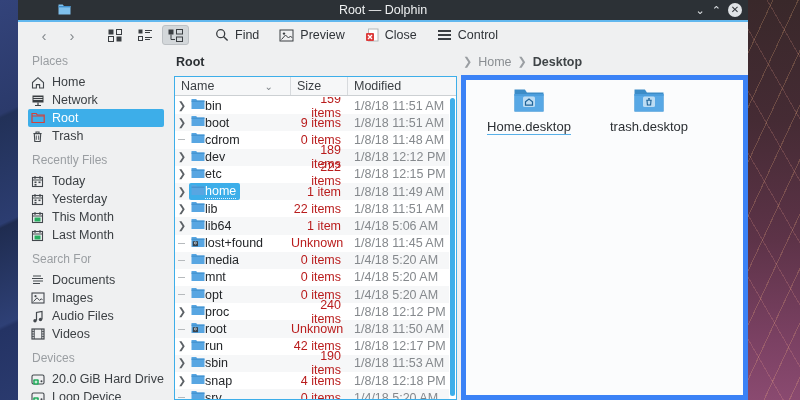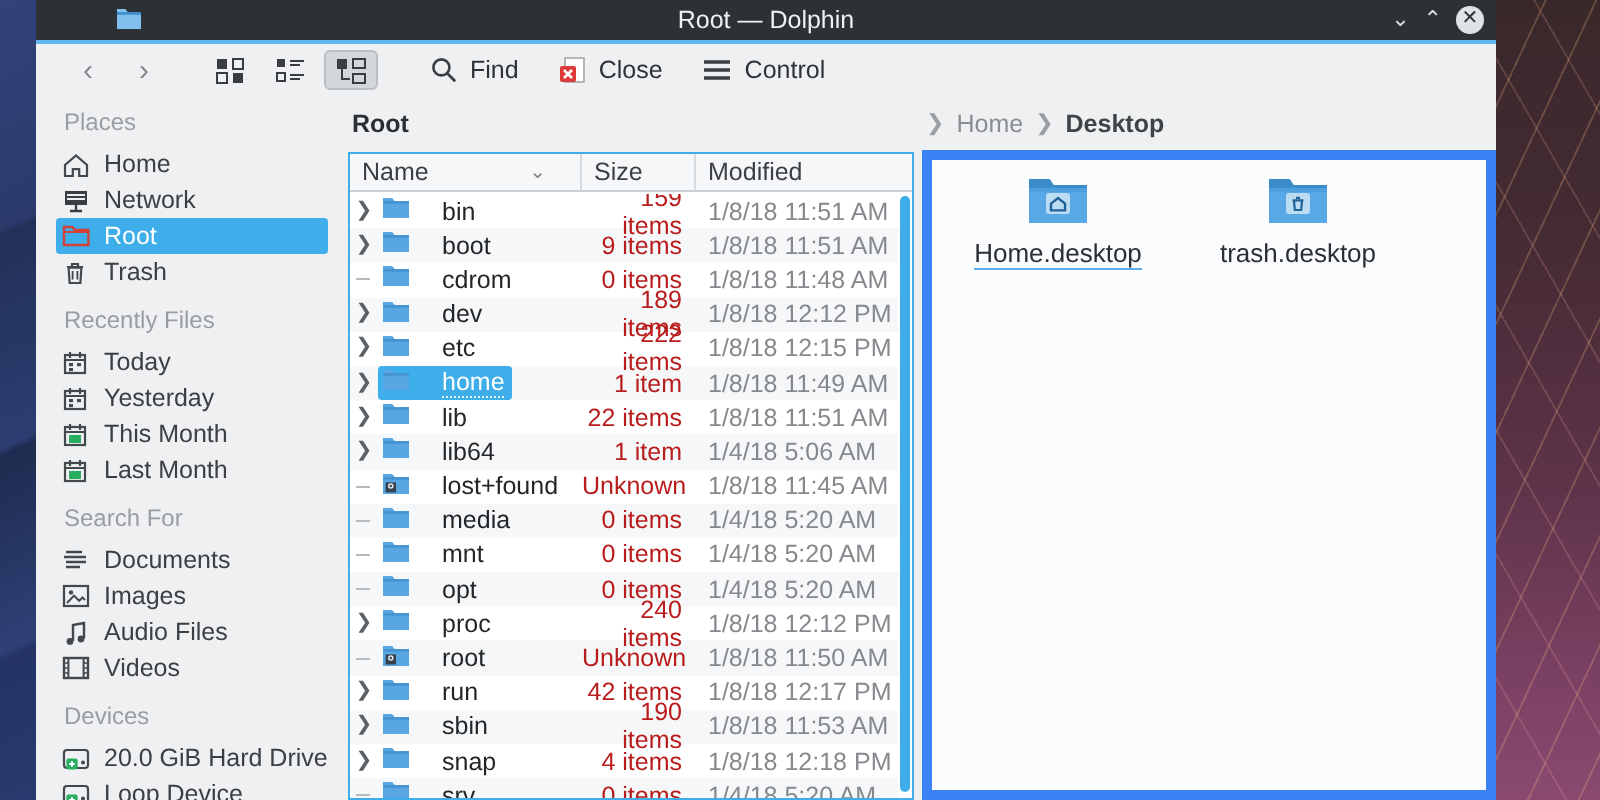--- a/index.html
+++ b/index.html
@@ -59,21 +59,21 @@
   .th-name { width:116px; justify-content:space-between; padding-right:17px; }
   .th-size { width:57px; }
   .th-mod  { flex:1; border-right:none; }
   .sort-ch { color:#7d8286; font-size:10px; }
   .rows { position:absolute; top:20px; left:0; right:7px; bottom:0; overflow:hidden; }
   .row { display:flex; align-items:center; height:17.2px; }
   .row.alt { background:#f6f7f8; }
   .cell-name { width:116px; display:flex; align-items:center; overflow:hidden; }
   .expander { width:14px; text-align:center; color:#5c6166; font-size:10px; line-height:1; flex:0 0 auto; }
   .branch { display:inline-block; width:7px; height:1px; background:#b6babd; margin:0 4px 0 3px; flex:0 0 auto; }
-  .namewrap { display:flex; align-items:center; gap:16px; padding:1px 4px 1px 2px; border-radius:2px; }
+  .namewrap { display:flex; align-items:center; gap:0; padding:1px 4px 1px 2px; border-radius:2px; }
   .row.sel .namewrap { background:#3daee9; }
   .nlabel { color:#232629; white-space:nowrap; }
   .row.sel .nlabel { color:#fff; border-bottom:1px dotted #e9f5fc; }
   .cell-size { width:57px; text-align:right; padding-right:7px; color:#b91c1c; flex:0 0 auto; }
   .cell-mod { flex:1; padding-left:6px; color:#85898d; white-space:nowrap; }
   .vscroll { position:absolute; right:1px; top:21px; bottom:3px; width:5px; background:#3daee9; border-radius:2.5px; }
 
   
   .right-area { position:absolute; left:291px; right:0; top:0; bottom:0; }
   .crumb { height:27px; display:flex; align-items:center; gap:6px; padding-left:2px; color:#8a8e92; }
@@ -139,20 +139,28 @@
             <rect x="9.5" y="9" width="6" height="4.5" fill="none" stroke="#3a3e42"></rect>
           </svg>
       </span>
       <span class="tool-sep"></span>
       <span class="toolbtn">
         <svg width="14" height="14" viewBox="0 0 14 14">
             <circle cx="5.7" cy="5.7" r="4" fill="none" stroke="#3a3e42" stroke-width="1.3"></circle>
             <path d="M8.7 8.7 12.6 12.6" stroke="#3a3e42" stroke-width="1.4"></path>
           </svg>
         <span class="tlabel">Find</span>
+      </span>
+      <span class="toolbtn">
+        <svg width="15" height="13" viewBox="0 0 15 13">
+            <rect x="1" y="1" width="13" height="11" fill="none" stroke="#3a3e42"></rect>
+            <circle cx="5" cy="4.6" r="1.2" fill="#3a3e42"></circle>
+            <path d="M2.5 10.5 6.5 6l3 3 2-2 1.5 1.8" fill="none" stroke="#3a3e42"></path>
+          </svg>
+        <span class="tlabel">Preview</span>
       </span>
       <span class="toolbtn">
         <svg width="14" height="14" viewBox="0 0 14 14">
             <rect x="3.5" y="1" width="9.5" height="12" fill="#fff" stroke="#b3b7ba"></rect>
             <rect x="1" y="5" width="8" height="8" rx="1" fill="#dd3b3b"></rect>
             <path d="M3 7l4 4M7 7l-4 4" stroke="#fff" stroke-width="1.3"></path>
           </svg>
         <span class="tlabel">Close</span>
       </span>
       <span class="toolbtn">

